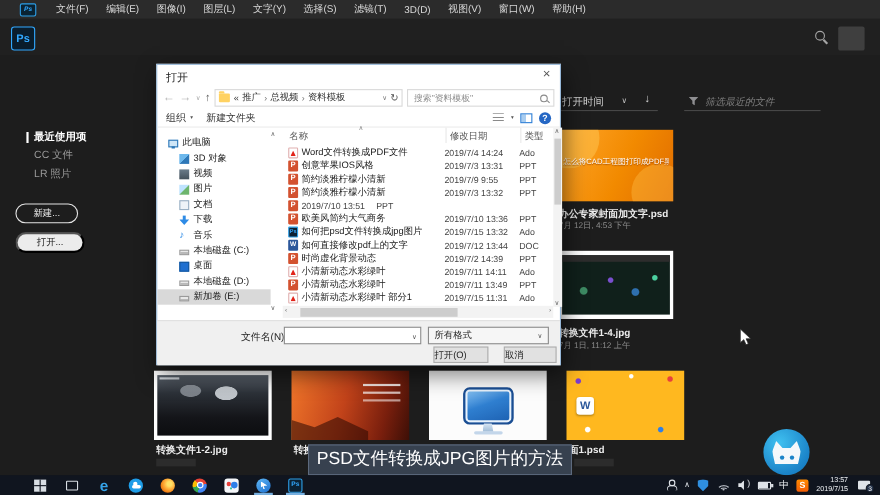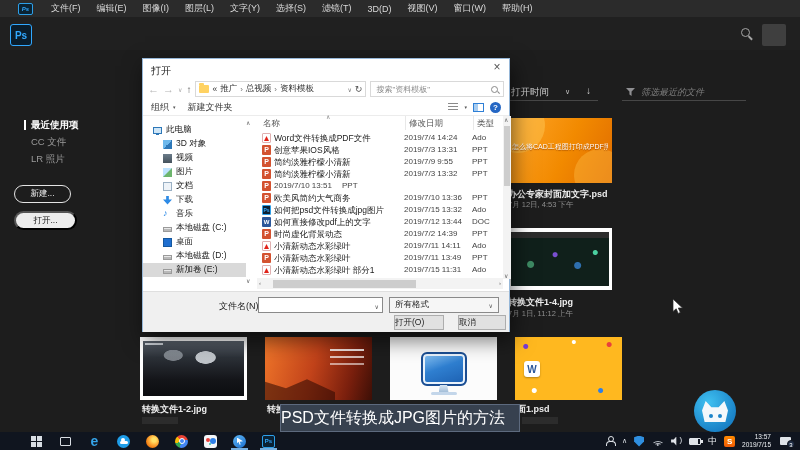--- a/index.html
+++ b/index.html
@@ -116,21 +116,21 @@
   .ic-net{background:#2e8be6;border-radius:50%}
   .tree-sb-up{position:absolute;left:103px;top:60px;font-size:6px;color:#666}
   .tree-sb-down{position:absolute;left:103px;top:218px;font-size:6px;color:#666}
   .dlg-list{position:absolute;left:114px;top:57px;width:246px;height:175px}
   .lh{position:absolute;top:2px;font-size:8.5px;color:#555;white-space:nowrap}
   .lh-name{left:6px}.lh-date{left:152px}.lh-type{left:220px}
   .lh-sort{position:absolute;left:69px;top:-3px;font-size:6px;color:#888}
   .col-sep{position:absolute;top:0;height:14px;width:1px;background:#e8e8e8}
   .cs1{left:148px}.cs2{left:216px}
   .rows{position:absolute;left:0;top:17px;right:0}
-  .frow{display:flex;align-items:flex-start;height:12px;padding-left:5px}
+  .frow{display:flex;align-items:center;height:12px;padding-left:5px}
   .fic{flex:0 0 9px;height:10px;margin-right:3px;position:relative;border-radius:1px}
   .ic-pdf{background:#fff;border:1px solid #e0b0b0}
   .ic-pdf::after{content:"";position:absolute;left:1px;right:1px;top:2px;bottom:1px;background:#e2231a;clip-path:polygon(50% 0,100% 100%,0 100%)}
   .ic-ppt{background:#d35230}
   .ic-ppt::after{content:"P";position:absolute;inset:0;color:#fff;font-size:7px;line-height:10px;text-align:center;font-weight:bold}
   .ic-doc{background:#2b579a}
   .ic-doc::after{content:"W";position:absolute;inset:0;color:#fff;font-size:6px;line-height:10px;text-align:center;font-weight:bold}
   .ic-ps2{background:#0b2033;border:1px solid #2d9fe8}
   .ic-ps2::after{content:"Ps";position:absolute;inset:0;color:#31a8ff;font-size:5px;line-height:9px;text-align:center;font-weight:bold}
   .fname{flex:0 0 130px;font-size:8.5px;color:#222;white-space:nowrap;overflow:hidden}
@@ -148,21 +148,21 @@
   .fn-label{position:absolute;left:76px;top:8px;font-size:9px;color:#222;white-space:nowrap}
   .fn-combo{position:absolute;left:115px;top:5px;width:125px;height:16px;background:#fff;border:1px solid #8a8a8a}
   .fn-combo .chev{position:absolute;right:3px;top:5px;font-size:6px;color:#555}
   .ft-select{position:absolute;left:246px;top:5px;width:110px;height:16px;background:#f6f6f6;border:1px solid #8a8a8a;font-size:8.5px;color:#222;display:flex;align-items:center;justify-content:space-between;padding:0 5px}
   .ft-select .chev{font-size:6px;color:#555}
   .dbtn{position:absolute;top:23px;height:15px;background:#e1e1e1;border:1px solid #adadad;font-size:8.5px;color:#222;text-align:left;line-height:13px}
   .btn-dlg-open{left:251px;width:50px}
   .btn-dlg-cancel{left:315px;width:48px}
 
   
-  .subtitle{position:absolute;left:280px;top:404px;width:240px;height:28px;background:#37414f;border:1px solid #5d6a7e;z-index:60;color:#fff;font-size:16px;line-height:26px;text-align:left;white-space:nowrap;overflow:hidden}
+  .subtitle{position:absolute;left:280px;top:404px;width:240px;height:28px;background:#37414f;border:1px solid #5d6a7e;z-index:60;color:#fff;font-size:16px;line-height:26px;text-align:center;white-space:nowrap;overflow:hidden}
 
   
   .mascot{position:absolute;left:694px;top:390px;width:42px;height:42px;border-radius:50%;background:radial-gradient(circle at 35% 30%,#3fc0f0,#1b84c9 70%,#1272b2);z-index:40;overflow:hidden}
   .mascot::before{content:"";position:absolute;left:8px;top:11px;width:26px;height:21px;background:#f4f8fb;clip-path:polygon(0 45%,14% 0,36% 30%,64% 30%,86% 0,100% 45%,90% 100%,10% 100%)}
   .mascot::after{content:"";position:absolute;left:15px;top:24px;width:4px;height:4px;border-radius:50%;background:#1b84c9;box-shadow:9px 0 0 #1b84c9}
 
   
   .cursor{position:absolute;left:672px;top:298px;z-index:80}
 
   

